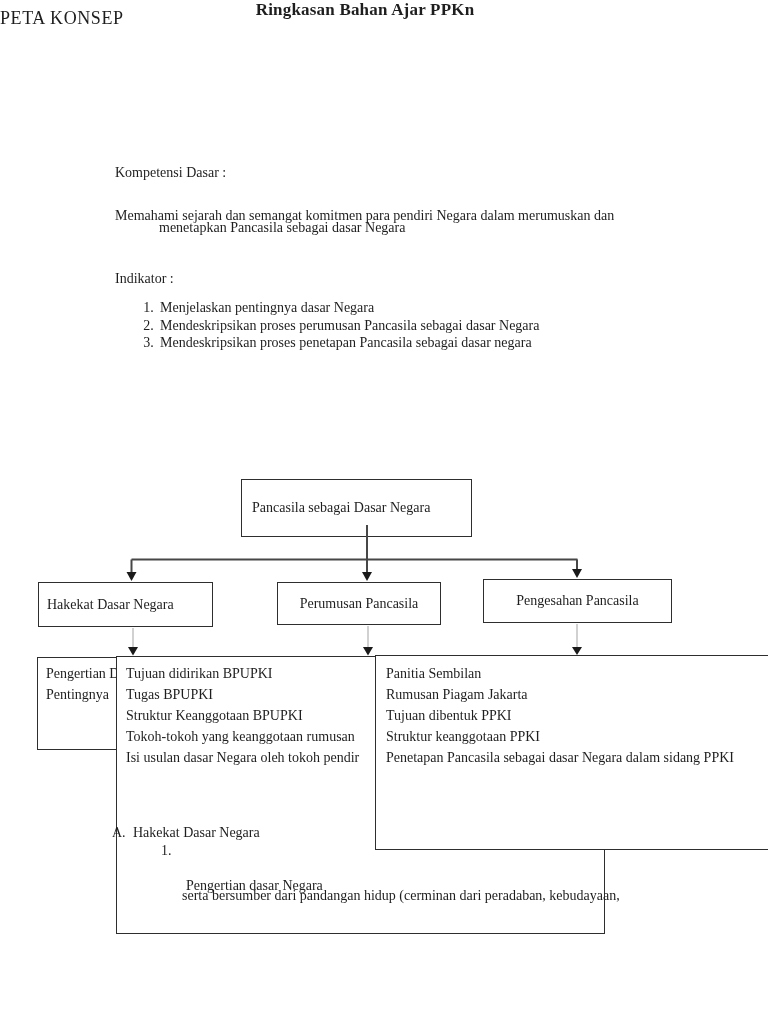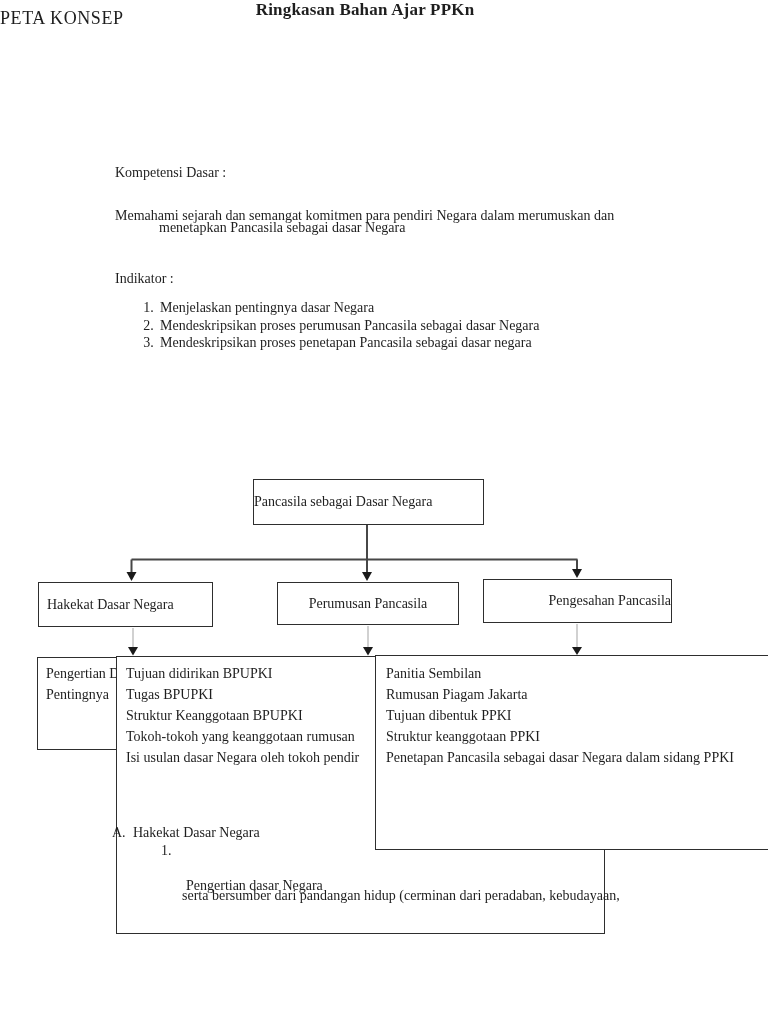--- a/index.html
+++ b/index.html
@@ -19,24 +19,24 @@
   }
   .peta { left:382; top:400; font-size:18px; letter-spacing:.6px;margin-top:8px; }
   .li-row { display:flex; }
   .li-num { display:inline-block; width:23px; }
   
   .dbox {
     position:absolute; border:1.6px solid #2e2e2e; background:#ffffff;
     box-sizing:border-box; font-size:14px;
   }
   .dbox.flexc { display:flex; align-items:center; }
-  .root-box   { left:253px; top:479px; width:231px; height:46px; }
+  .root-box   { left:241px; top:479px; width:231px; height:58px; padding-left:10px; }
   .hakekat-box{ left:38px;  top:582px; width:175px; height:45px; padding-left:8px; }
-  .perumusan-box { left:277px; top:582px; width:182px; height:43px; justify-content:center;text-align:right; }
-  .pengesahan-box{ left:483px; top:579px; width:189px; height:44px; justify-content:flex-end; }
+  .perumusan-box { left:277px; top:582px; width:164px; height:43px; justify-content:center;text-align:right; }
+  .pengesahan-box{ left:483px; top:579px; width:189px; height:44px; justify-content:center; }
   .leaf-left  { left:37px;  top:657px; width:143px; height:93px; z-index:1; }
   .leaf-mid   { left:116px; top:656px; width:489px; height:278px; z-index:2; overflow:hidden; }
   .leaf-right { left:375px; top:655px; width:399px; height:195px; z-index:3; }
   .leaf-lines { position:absolute; left:0; top:0; right:0; }
   .leaf-line  { white-space:pre; line-height:21px; font-size:14px; }
   .leaf-left  .leaf-lines { padding:5px 0 0 8px; }
   .leaf-mid   .leaf-lines { padding:6px 0 0 9px; }
   .leaf-right .leaf-lines { padding:7px 0 0 10px; }
   .connector-svg { position:absolute; left:0; top:0; z-index:5; pointer-events:none; }
   .secz { z-index:4; font-size:14px; }

